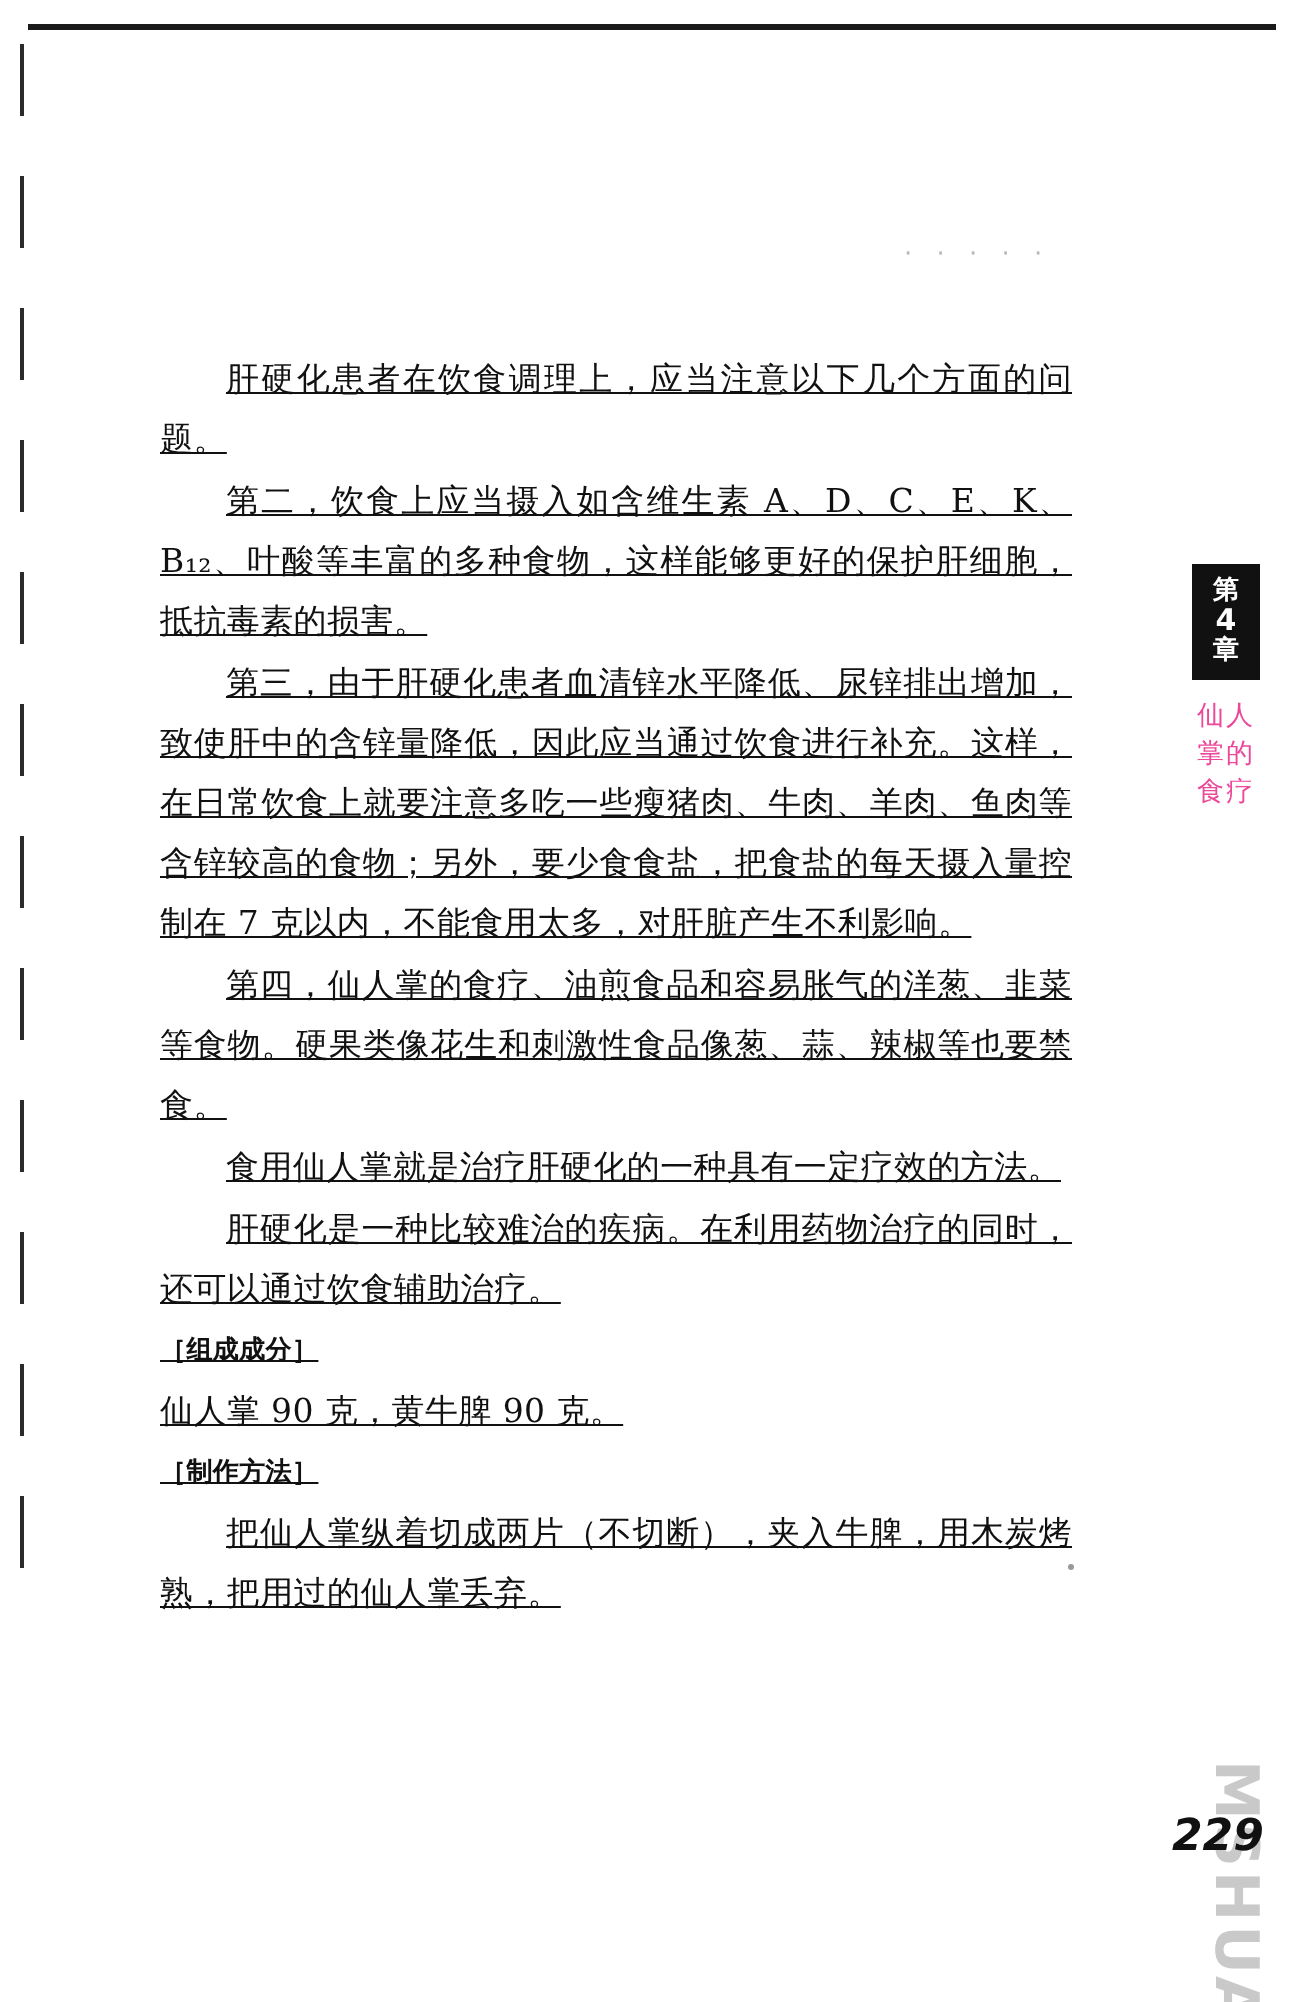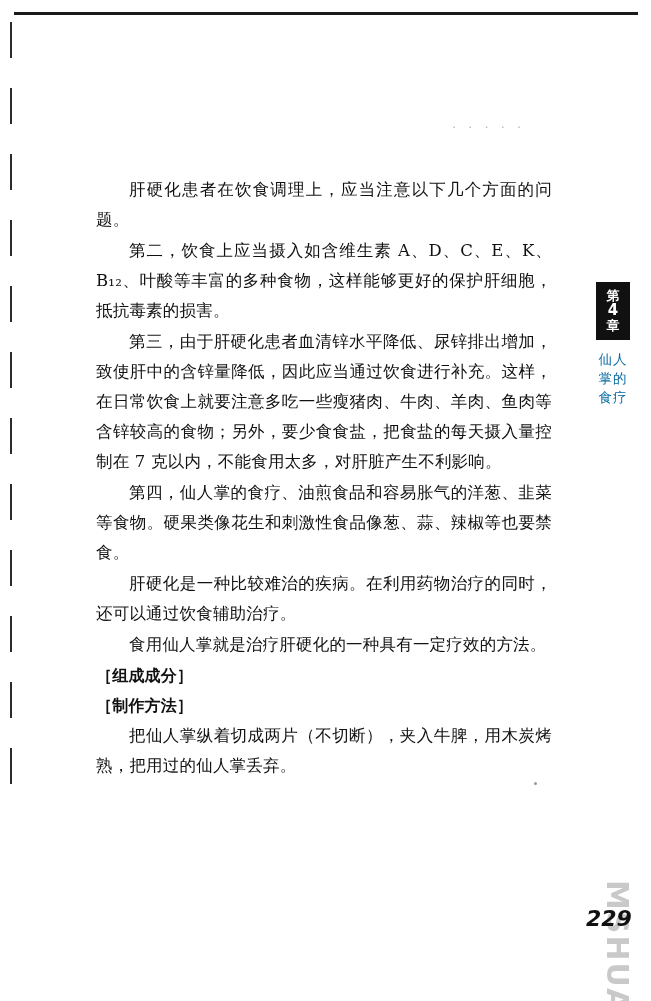--- a/index.html
+++ b/index.html
@@ -52,38 +52,39 @@
     font-size: 13px;
     letter-spacing: 4px;
     font-family: "DejaVu Sans", "Liberation Sans", sans-serif;
     white-space: nowrap;
     overflow: hidden;
   }
 
   
   .content {
     position: absolute;
-    left: 96px;
+    left: 80px;
     top: 175px;
     width: 456px;
+    text-decoration: underline;
   }
   .para {
     font-size: 16.5px;
     line-height: 30px;
     text-align: justify;
     text-justify: inter-ideograph;
     margin: 0 0 1px 0;
     text-indent: 2em;
     letter-spacing: 0.2px;
   }
   .para.noindent {
     text-indent: 0;
   }
   .heading-line {
-    font-size: 16px;
+    font-size: 13px;
     line-height: 30px;
     margin: 0;
     text-indent: 0;
     font-weight: bold;
     letter-spacing: 0.2px;
   }
 
   
   .chapter-tab {
     position: absolute;
@@ -103,24 +104,24 @@
     line-height: 15px;
   }
   .chapter-box .num {
     font-size: 15px;
     display: block;
   }
   .chapter-vertical {
     margin-top: 10px;
     width: 34px;
     text-align: center;
-    font-family: Liberation Sans, sans-serif;
+    font-family: Liberation Mono, monospace;
     font-size: 13.5px;
     line-height: 19px;
-    color: #0369a1;
+    color: #ec4899;
     letter-spacing: 1px;
   }
 
   
   .page-number {
     position: absolute;
     left: 586px;
     top: 906px;
     font-family: "DejaVu Sans", "Liberation Sans", sans-serif;
     font-size: 22px;
@@ -175,24 +176,25 @@
     <span></span>
 </div>
 
 <div class="header-smudge">· ·   · ·  ·</div>
 
 <div class="content">
   <p class="para">肝硬化患者在饮食调理上，应当注意以下几个方面的问题。</p>
   <p class="para">第二，饮食上应当摄入如含维生素 A、D、C、E、K、B₁₂、叶酸等丰富的多种食物，这样能够更好的保护肝细胞，抵抗毒素的损害。</p>
   <p class="para">第三，由于肝硬化患者血清锌水平降低、尿锌排出增加，致使肝中的含锌量降低，因此应当通过饮食进行补充。这样，在日常饮食上就要注意多吃一些瘦猪肉、牛肉、羊肉、鱼肉等含锌较高的食物；另外，要少食食盐，把食盐的每天摄入量控制在 7 克以内，不能食用太多，对肝脏产生不利影响。</p>
   <p class="para">第四，仙人掌的食疗、油煎食品和容易胀气的洋葱、韭菜等食物。硬果类像花生和刺激性食品像葱、蒜、辣椒等也要禁食。</p>
+  <p class="para">食用仙人掌就是治疗肝硬化的一种具有一定疗效的方法。</p>
   <p class="para">肝硬化是一种比较难治的疾病。在利用药物治疗的同时，还可以通过饮食辅助治疗。</p>
-  <p class="para">食用仙人掌就是治疗肝硬化的一种具有一定疗效的方法。</p>
 
   <p class="heading-line">［组成成分］</p>
+  <p class="para noindent">仙人掌 90 克，黄牛脾 90 克。</p>
 
   <p class="heading-line">［制作方法］</p>
   <p class="para">把仙人掌纵着切成两片（不切断），夹入牛脾，用木炭烤熟，把用过的仙人掌丢弃。</p>
 </div>
 
 <div class="chapter-tab">
   <div class="chapter-box">
     <span>第</span>
     <span class="num">4</span>
     <span>章</span>

